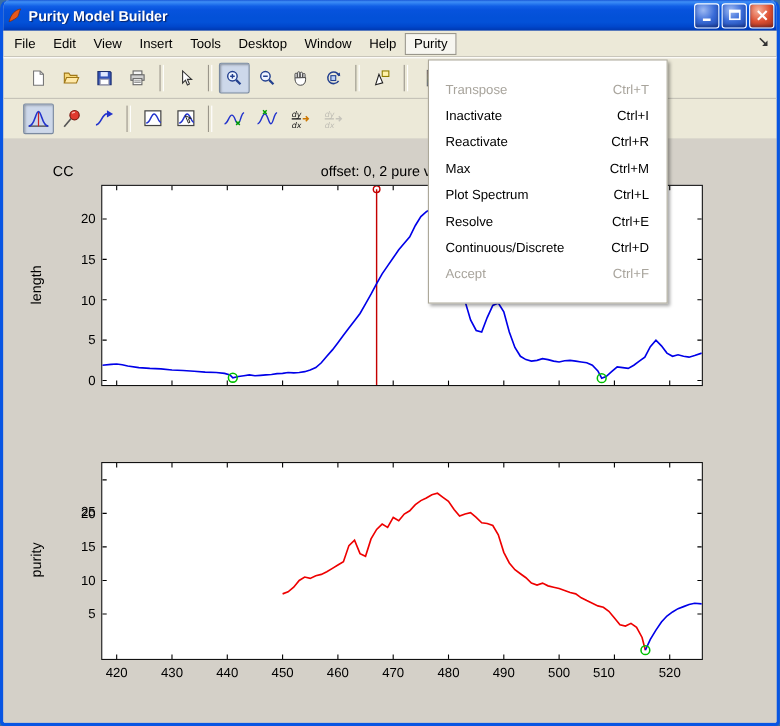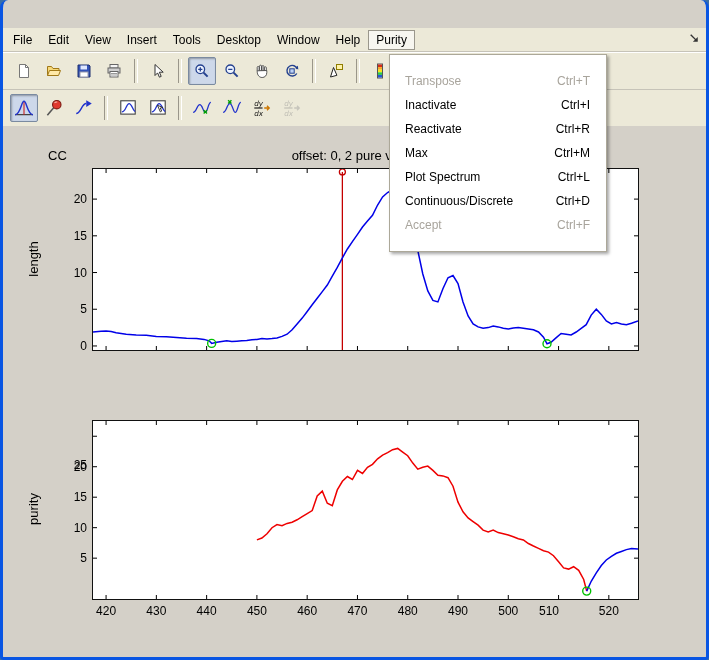--- a/index.html
+++ b/index.html
@@ -18,21 +18,21 @@
   .winbtn.blue{background:radial-gradient(circle at 35% 25%,#9db9f2 0%,#3a6cd8 50%,#1d49b0 100%);}
   .winbtn.red{background:radial-gradient(circle at 35% 25%,#f6b09a 0%,#dd5032 52%,#a8341c 100%);}
   
   .menubar{position:absolute;top:28px;left:0;right:0;height:24px;background:#ECE9D8;
     border-bottom:1px solid #c6c3b8;display:flex;align-items:center;font-size:12px;padding-left:2px;box-sizing:border-box;}
   .menubar-item{padding:3px 8px;color:#000;white-space:nowrap;}
   .menubar-item.open{background:#f7f6f0;border:1px solid #9a978c;padding:2px 7px;}
   .dock-arrow{position:absolute;right:5px;top:4px;width:13px;height:13px;}
   
   .toolbar{position:absolute;left:0;right:0;background:#ECE9D8;border-top:1px solid #fff;
-    display:flex;align-items:center;padding-left:6px;box-sizing:border-box;}
+    display:flex;align-items:center;padding-left:17px;box-sizing:border-box;}
   .toolbar1{top:52px;height:37px;}
   .toolbar2{top:89px;height:37px;border-top:1px solid #c6c3b8;}
   .tbtn{width:26px;height:26px;display:flex;align-items:center;justify-content:center;
     border:1px solid transparent;border-radius:2px;margin:0 1px;flex:0 0 auto;}
   .tbtn svg{display:block;}
   .tbtn.pressed{border:1px solid #7a8aa0;background:#cdd8ea;box-shadow:inset 1px 1px 2px rgba(0,0,0,.3);}
   .tbtn.disabled{opacity:.45;}
   .tsep{width:2px;height:24px;border-left:1px solid #9a968a;border-right:1px solid #fff;margin:0 5px;flex:0 0 auto;}
   
   .figure-area{position:absolute;top:126px;left:0;right:0;bottom:0;background:#D4D0C8;}
@@ -52,20 +52,42 @@
   .mi{height:24px;display:flex;align-items:center;justify-content:space-between;
     padding:0 16px 0 15px;font-size:12px;color:#000;}
   .mi .sc{margin-left:32px;}
   .mi.disabled{color:#a8a49c;}
 </style>
 </head>
 <body>
 
 <div class="window">
 
+  <div class="titlebar">
+    <svg class="app-icon" viewBox="0 0 16 16">
+      <path d="M3 13C5 6 8 3 13 2c-2 3-1 6-4 8-2 1-3 2-6 3z" fill="#E8581C" stroke="#7a2a08" stroke-width="0.6"></path>
+    </svg>
+    <div class="title-text">Purity Model Builder</div>
+    <div class="winbtn blue">
+      <svg width="16" height="16" viewBox="0 0 16 16">
+        <line x1="4" y1="12" x2="11" y2="12" stroke="#fff" stroke-width="2.2"></line>
+        </svg>
+    </div>
+    <div class="winbtn blue">
+      <svg width="16" height="16" viewBox="0 0 16 16">
+        <rect x="3.5" y="3.5" width="9" height="8" fill="none" stroke="#fff" stroke-width="1.5"></rect>
+        <line x1="3.5" y1="4.3" x2="12.5" y2="4.3" stroke="#fff" stroke-width="2.4"></line>
+        </svg>
+    </div>
+    <div class="winbtn red">
+      <svg width="16" height="16" viewBox="0 0 16 16">
+        <path d="M4 4l8 8M12 4l-8 8" stroke="#fff" stroke-width="2"></path>
+        </svg>
+    </div>
+  </div>
 
   <div class="menubar">
     <span class="menubar-item">File</span>
     <span class="menubar-item">Edit</span>
     <span class="menubar-item">View</span>
     <span class="menubar-item">Insert</span>
     <span class="menubar-item">Tools</span>
     <span class="menubar-item">Desktop</span>
     <span class="menubar-item">Window</span>
     <span class="menubar-item">Help</span>
@@ -369,20 +391,24 @@
     </div>
     <div class="mi">
       <span>Max</span>
       <span class="sc">Ctrl+M</span>
     </div>
     <div class="mi">
       <span>Plot Spectrum</span>
       <span class="sc">Ctrl+L</span>
     </div>
     <div class="mi">
+      <span>Resolve</span>
+      <span class="sc">Ctrl+E</span>
+    </div>
+    <div class="mi">
       <span>Continuous/Discrete</span>
       <span class="sc">Ctrl+D</span>
     </div>
     <div class="mi disabled">
       <span>Accept</span>
       <span class="sc">Ctrl+F</span>
     </div>
   </div>
 
 </div>

